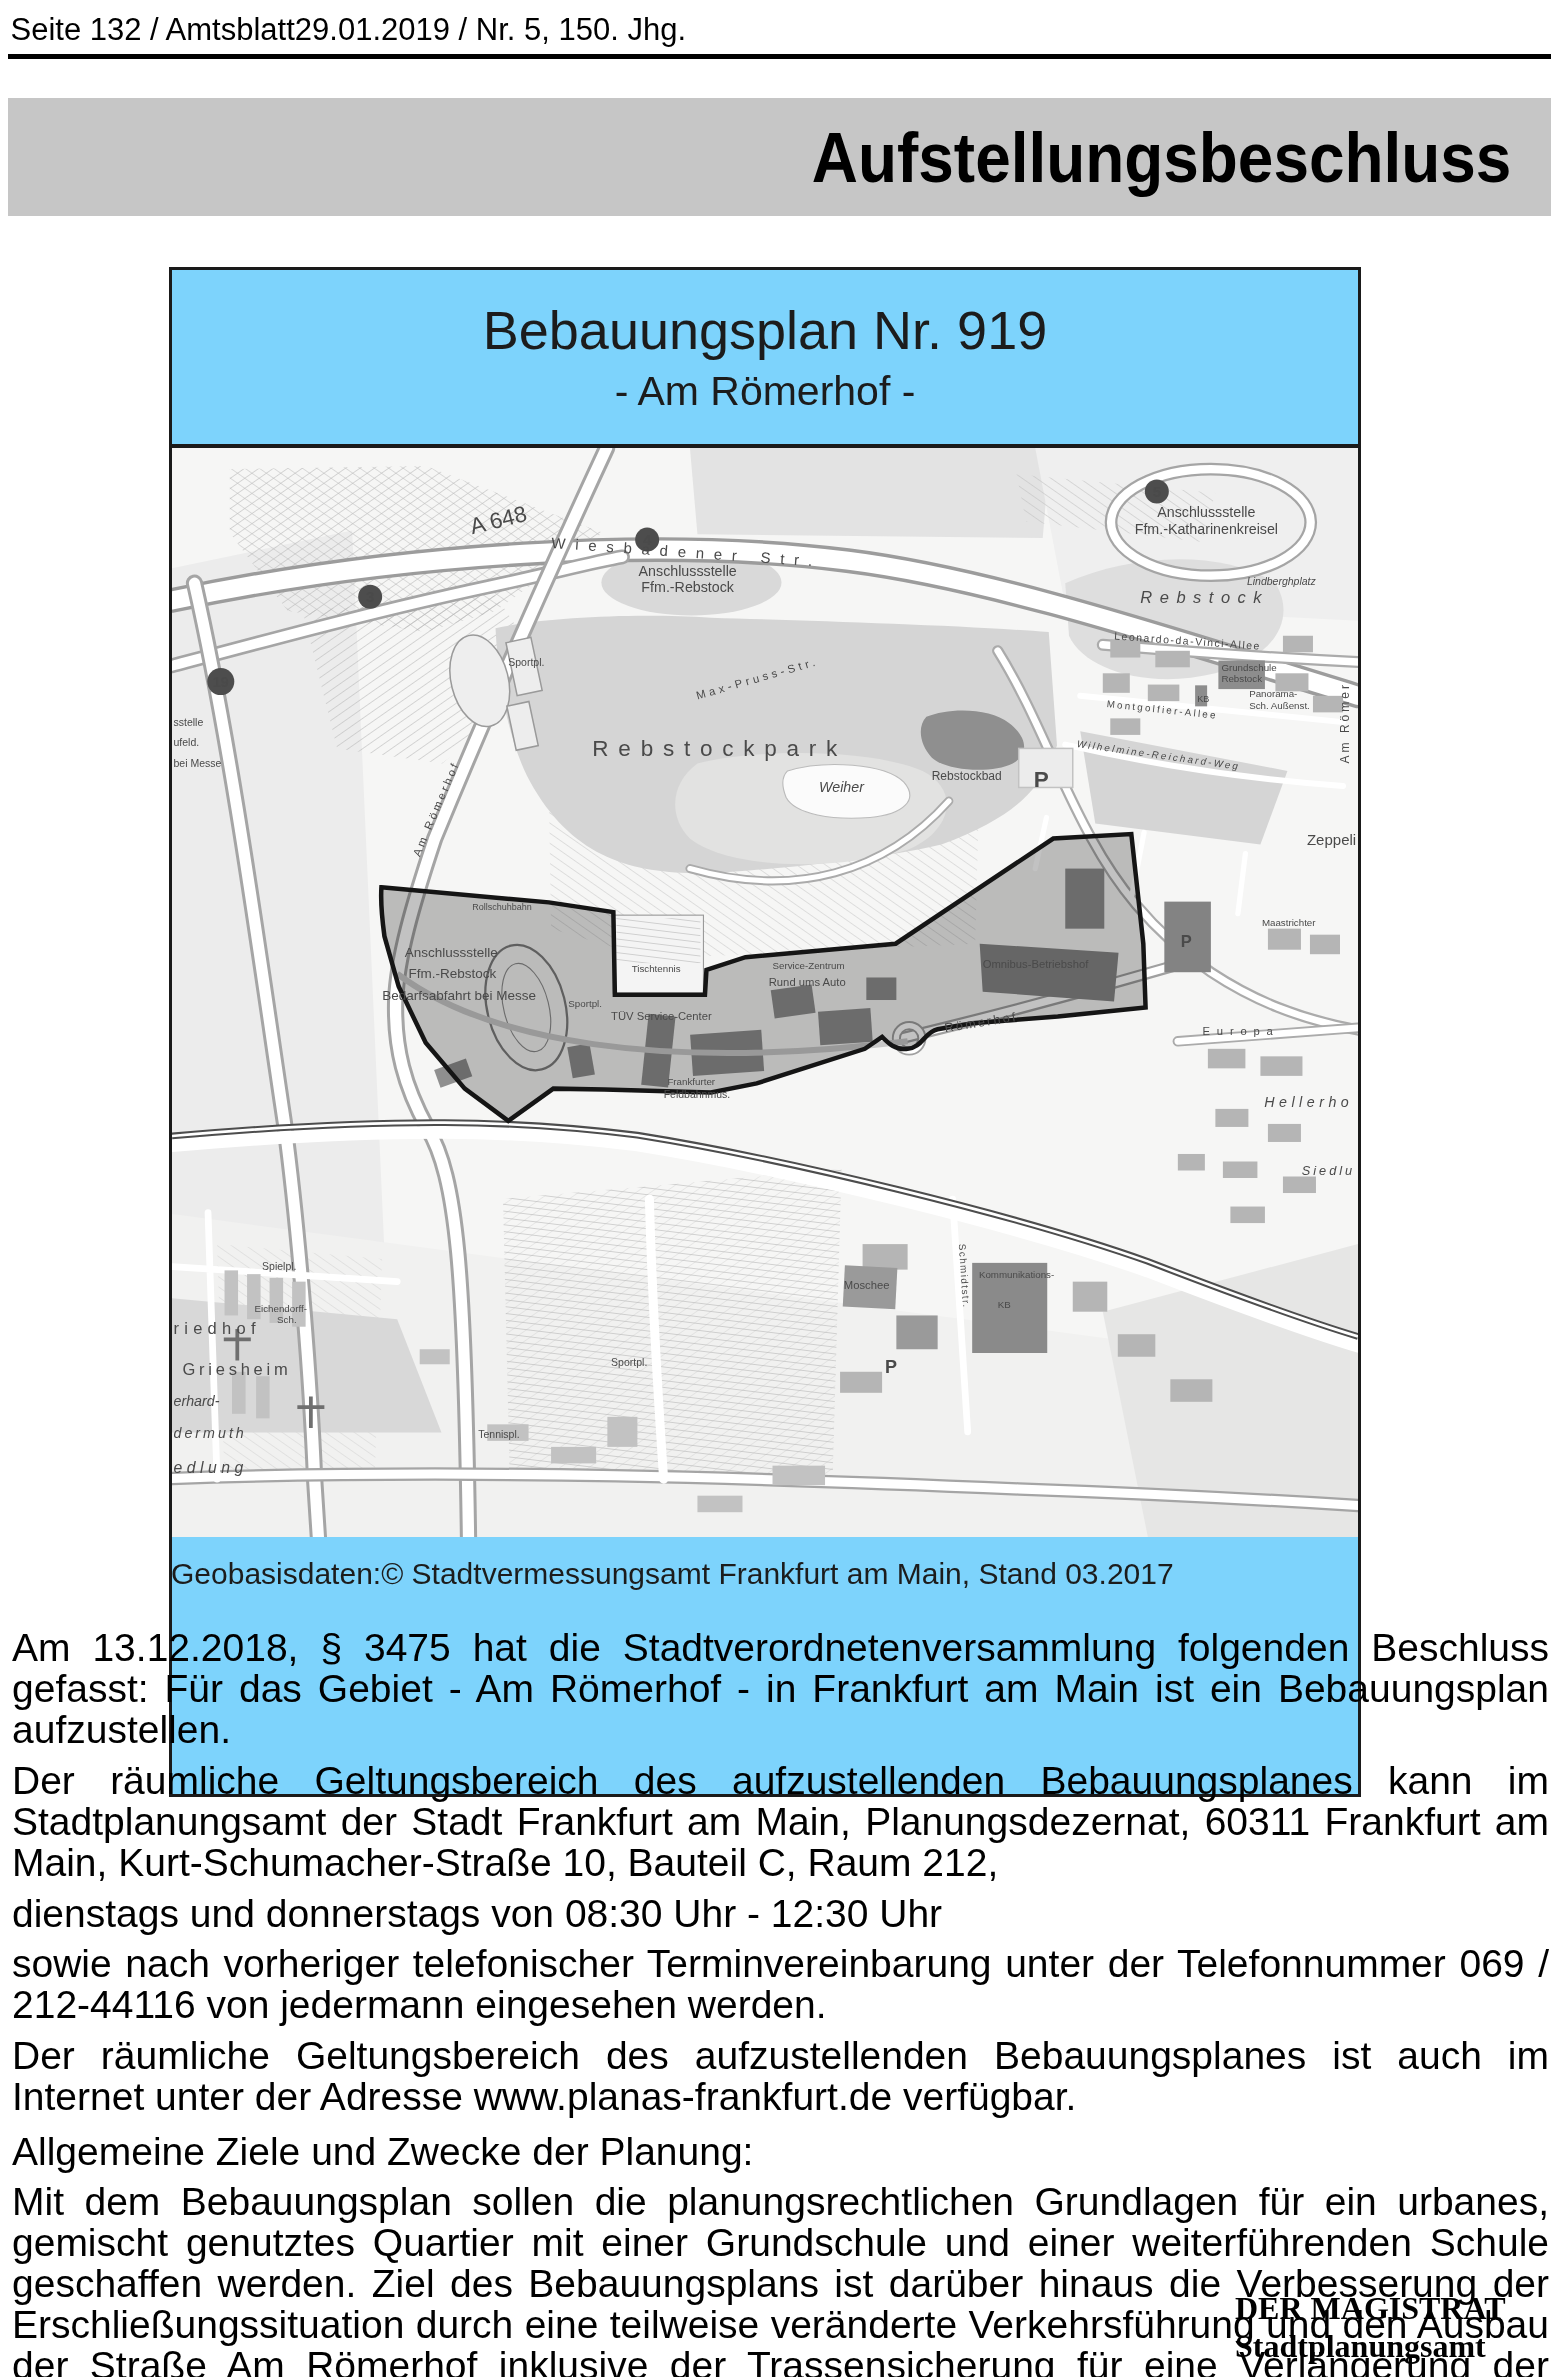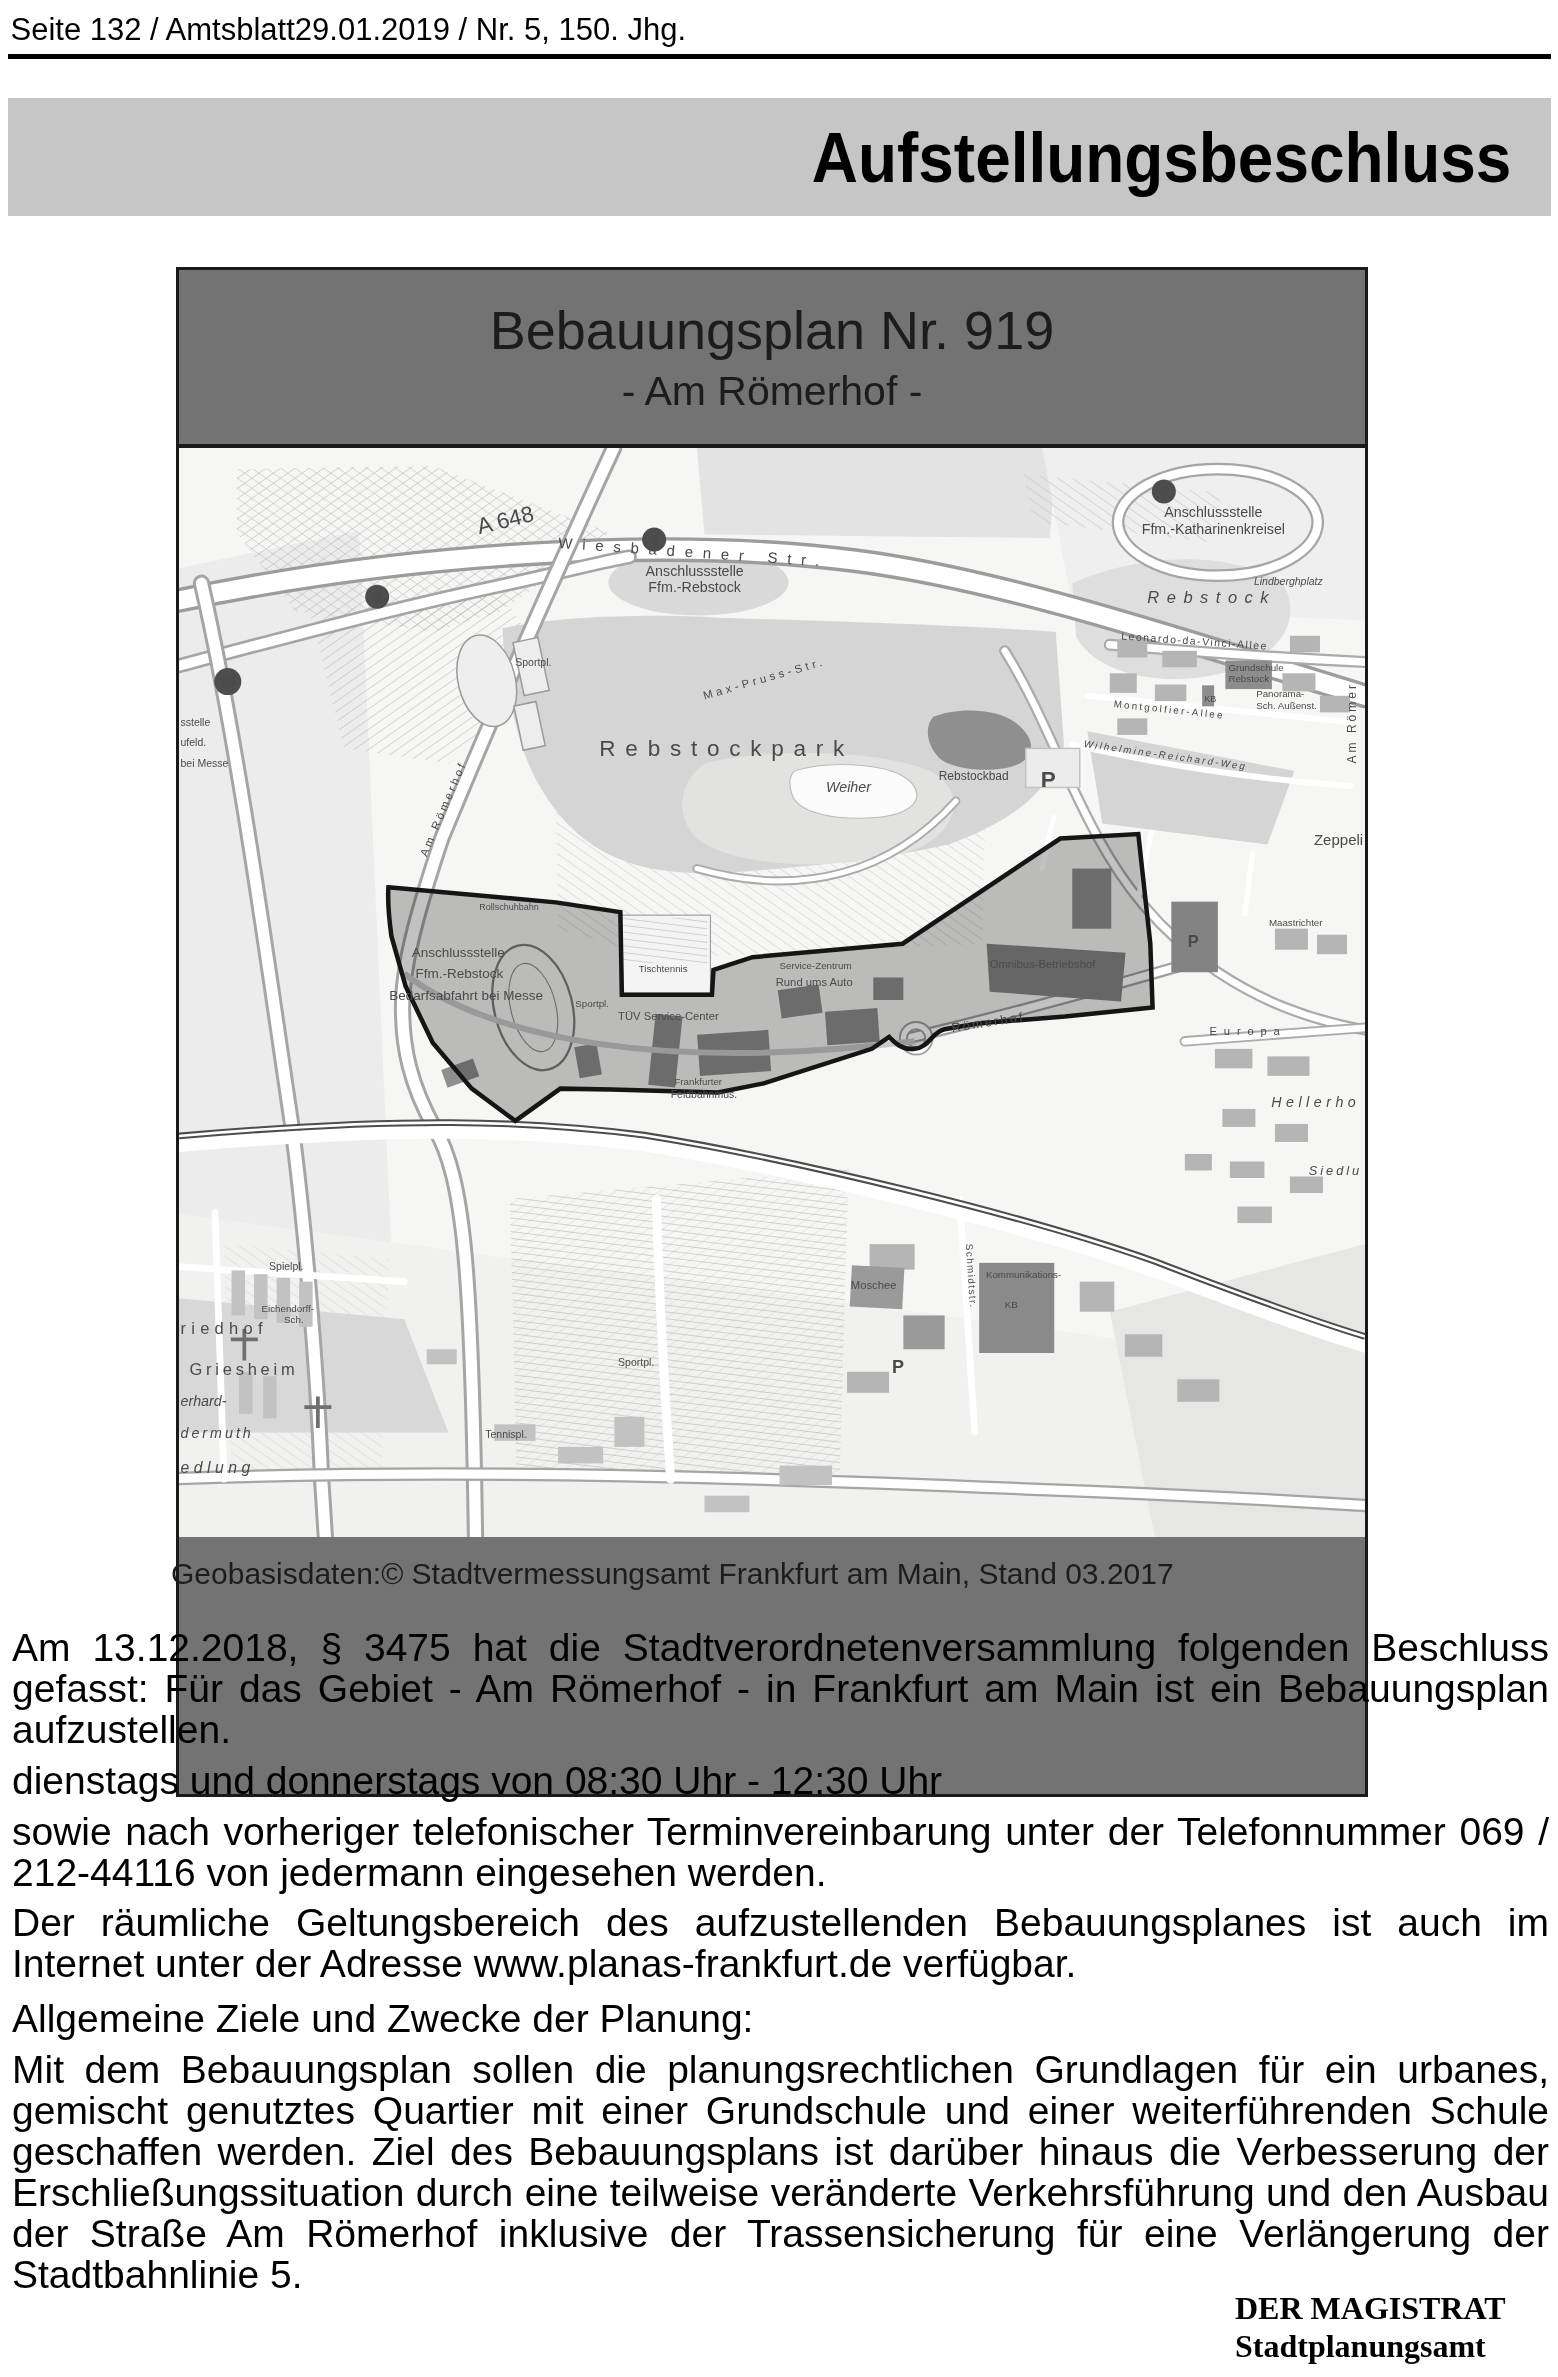--- a/index.html
+++ b/index.html
@@ -8,21 +8,21 @@
   
   .hdr{position:absolute;top:12px;left:10.5px;right:10.5px;display:flex;
        font-size:31px;}
   .rule{position:absolute;top:54px;left:7.5px;right:7.5px;height:4.5px;background:#000;}
   
   .banner{position:absolute;top:98px;left:7.5px;right:7.5px;height:118px;background:#c6c6c6;
           display:flex;align-items:center;justify-content:flex-end;}
   .banner span{font-size:71px;font-weight:bold;transform:scaleX(.9);letter-spacing:0px;white-space:nowrap;}
   
   .map-frame{position:absolute;left:169px;top:267px;width:1192px;height:1530px;
-             border:3px solid #1a1a1a;box-sizing:border-box;background:#737373;margin-left:7px;}
+             border:3px solid #1a1a1a;box-sizing:border-box;background:#7dd3fc;}
   .map-title{height:178px;border-bottom:4.5px solid #1a1a1a;box-sizing:border-box;
              display:flex;flex-direction:column;align-items:center;justify-content:center;gap:7.5px;}
   .map-title .t1{font-size:54px;color:#1c1c1c;}
   .map-title .t2{font-size:41px;color:#1c1c1c;}
   svg.map{display:block;width:100%;height:1089px;background:#fbfbfb;}
   .caption{position:absolute;left:171px;top:1557px;font-size:30px;color:#1c1c1c;}
   
   .body-text{position:absolute;left:12px;right:9px;top:1627px;font-size:39px;
              line-height:41px;text-align:justify;}
   .body-text p{margin:0 0 9.8px 0;}
@@ -303,20 +303,21 @@
         <text x="2" y="397" font-size="14" fill="#666">ufeld.</text>
         <text x="2" y="425" font-size="14" fill="#666">bei Messe</text>
       </g>
     </svg>
   </div>
 
   <div class="caption">Geobasisdaten:© Stadtvermessungsamt Frankfurt am Main, Stand 03.2017</div>
 
   <div class="body-text">
     <p>Am 13.12.2018, § 3475 hat die Stadtverordnetenversammlung folgenden Beschluss gefasst: Für das Gebiet - Am Römerhof - in Frankfurt am Main ist ein Bebauungsplan aufzustellen.</p>
+    <p>Der räumliche Geltungsbereich des aufzustellenden Bebauungsplanes kann im Stadtplanungsamt der Stadt Frankfurt am Main, Planungsdezernat, 60311 Frankfurt am Main, Kurt-Schumacher-Straße 10, Bauteil C, Raum 212,</p>
     <p>dienstags und donnerstags von 08:30 Uhr - 12:30 Uhr</p>
     <p>sowie nach vorheriger telefonischer Terminvereinbarung unter der Telefonnummer 069 / 212-44116 von jedermann eingesehen werden.</p>
     <p>Der räumliche Geltungsbereich des aufzustellenden Bebauungsplanes ist auch im Internet unter der Adresse www.planas-frankfurt.de verfügbar.</p>
     <p class="bold">Allgemeine Ziele und Zwecke der Planung:</p>
     <p>Mit dem Bebauungsplan sollen die planungsrechtlichen Grundlagen für ein urbanes, gemischt genutztes Quartier mit einer Grundschule und einer weiterführenden Schule geschaffen werden. Ziel des Bebauungsplans ist darüber hinaus die Verbesserung der Erschließungssituation durch eine teilweise veränderte Verkehrsführung und den Ausbau der Straße Am Römerhof inklusive der Trassensicherung für eine Verlängerung der Stadtbahnlinie 5.</p>
   </div>
 
   <div class="footer">
     <div>DER MAGISTRAT</div>
     <div>Stadtplanungsamt</div>

